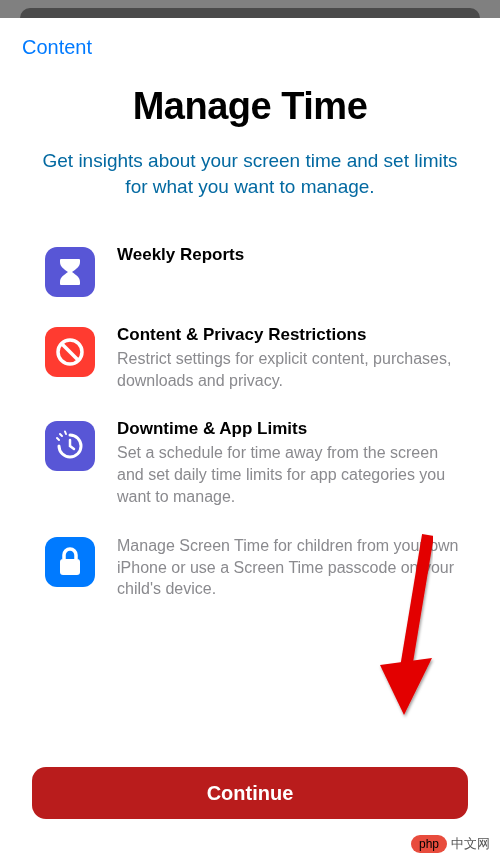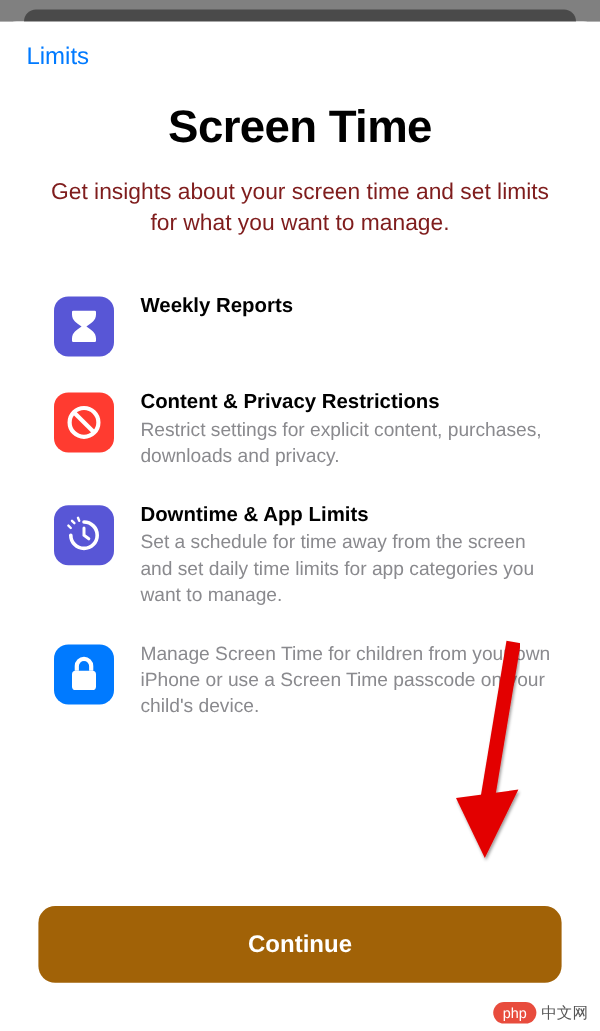--- a/index.html
+++ b/index.html
@@ -60,21 +60,21 @@
     }
     .title {
       font-size: 38px;
       font-weight: 700;
       color: #000;
       margin-bottom: 20px;
       letter-spacing: -0.5px;
     }
     .subtitle {
       font-size: 19px;
-      color: #7f1d1d;
+      color: #0369a1;
       line-height: 1.35;
       font-weight: 400;
     }
     .features {
       padding: 42px 40px 0 45px;
       display: flex;
       flex-direction: column;
       gap: 28px;
     }
     .feature-row {
@@ -114,25 +114,25 @@
       font-size: 16px;
       color: #8A8A8E;
       line-height: 1.35;
     }
     .button-bar {
       margin-top: auto;
       padding: 0 32px 40px 32px;
     }
     .continue-btn {
       width: 100%;
-      background: #a16207;
+      background: #b91c1c;
       color: #fff;
       border: none;
       border-radius: 14px;
-      height: 64px;
+      height: 52px;
       font-size: 20px;
       font-weight: 600;
       cursor: pointer;
     }
     .arrow-annotation {
       position: absolute;
       right: 50px;
       top: 530px;
       pointer-events: none;
     }
@@ -141,39 +141,39 @@
       right: 10px;
       bottom: 6px;
       display: flex;
       align-items: center;
       gap: 4px;
       font-size: 13px;
       color: #555;
     }
     .watermark-badge {
       background: #E84C3D;
-      color: #ffffff;
+      color: #000000;
       border-radius: 11px;
       padding: 2px 8px;
       font-size: 12px;
       font-weight: 500;
     }
   </style>
 </head>
 <body>
 
 <div class="sheet-backdrop"></div>
 
 <div class="sheet">
   <div class="header">
-    <span class="cancel-link">Limits</span>
+    <span class="cancel-link">Content</span>
   </div>
 
   <div class="title-block">
-    <h1 class="title">Screen Time</h1>
+    <h1 class="title">Manage Time</h1>
     <p class="subtitle">Get insights about your screen time and set limits for what you want to manage.</p>
   </div>
 
   <div class="features">
 
     <div class="feature-row">
       <div class="feature-icon icon-purple">
         <svg width="26" height="30" viewBox="0 0 26 30">
           <path d="M4 2 h18 a1 1 0 0 1 1 1 v2 c0 5 -4 7 -8 10 c4 3 8 5 8 10 v2 a1 1 0 0 1 -1 1 h-18 a1 1 0 0 1 -1 -1 v-2 c0 -5 4 -7 8 -10 c-4 -3 -8 -5 -8 -10 v-2 a1 1 0 0 1 1 -1 z" fill="#fff"></path>
         </svg>

